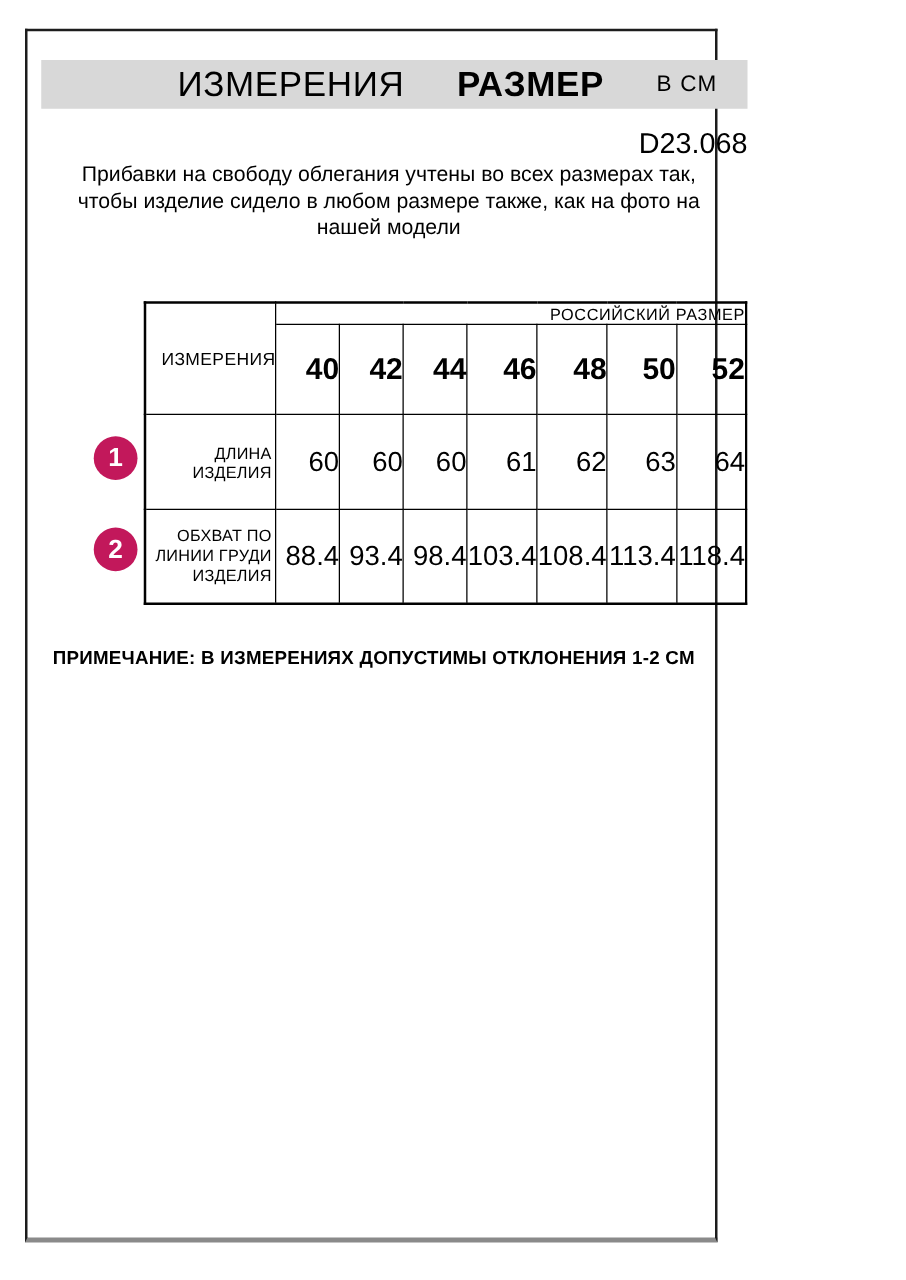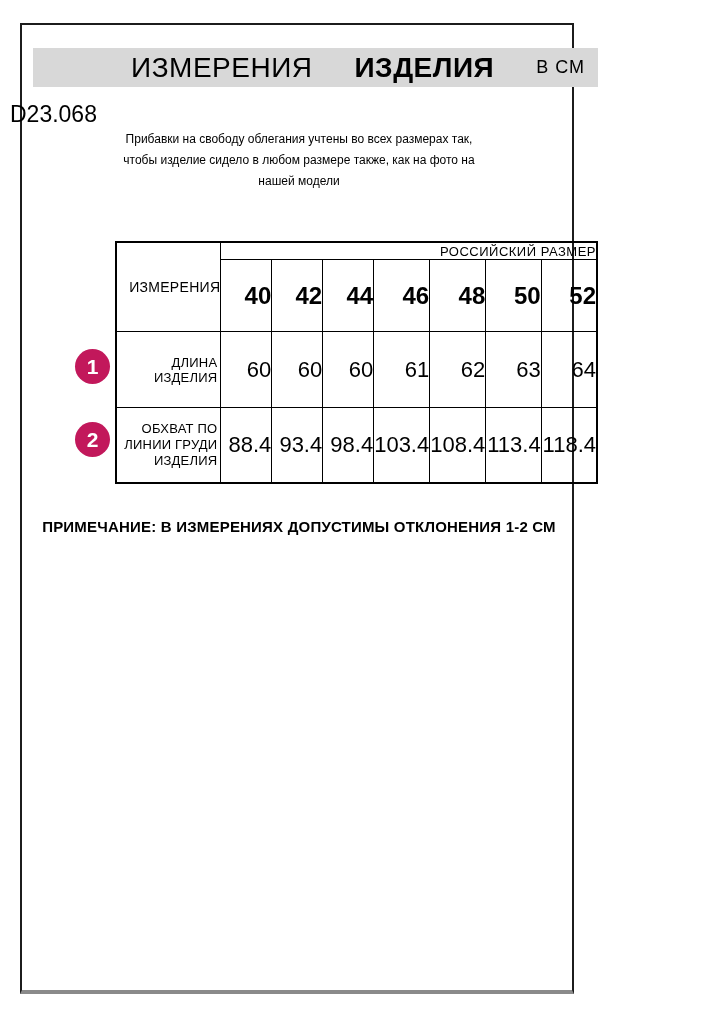--- a/index.html
+++ b/index.html
@@ -26,25 +26,25 @@
     width:650px;height:39px;
     background:var(--bar-bg,#d8d8d8);
     display:flex;align-items:center;justify-content:center;
     gap:42px;
   }
   .header-bar .t-regular{font-size:28px;font-weight:normal;letter-spacing:0.5px;}
   .header-bar .t-bold{font-size:28px;font-weight:bold;letter-spacing:0.5px;}
   .header-bar .t-units{font-size:18px;font-weight:normal;letter-spacing:1px;}
   .product-code{
     position:absolute;left:0;top:101px;width:100%;
-    text-align:left;font-size:23px;font-weight:normal;padding-left:10px;
+    text-align:right;font-size:23px;font-weight:normal;
   }
   .description{
-    position:absolute;left:0;top:129px;width:100%;
-    text-align:center;font-size:12px;line-height:21px;font-weight:normal;
+    position:absolute;left:12px;top:129px;width:100%;
+    text-align:center;font-size:17px;line-height:21px;font-weight:normal;
   }
   .size-table{
     position:absolute;left:115px;top:241px;
     border-collapse:collapse;table-layout:fixed;
   }
   .size-table td{
     border:1px solid #000;
     text-align:right;vertical-align:middle;
     padding:0;
   }
@@ -72,21 +72,21 @@
 </style>
 </head>
 <body>
 
 <div class="page" style="--marker-bg: #c2185b; --bar-bg: #d8d8d8;">
 
   <div class="frame"></div>
 
   <div class="header-bar">
     <span class="t-regular">ИЗМЕРЕНИЯ</span>
-    <span class="t-bold">ИЗДЕЛИЯ</span>
+    <span class="t-bold">РАЗМЕР</span>
     <span class="t-units">В СМ</span>
   </div>
 
   <div class="product-code">D23.068</div>
 
   <div class="description">
     <div>Прибавки на свободу облегания учтены во всех размерах так,</div>
     <div>чтобы изделие сидело в любом размере также, как на фото на</div>
     <div>нашей модели</div>
   </div>

